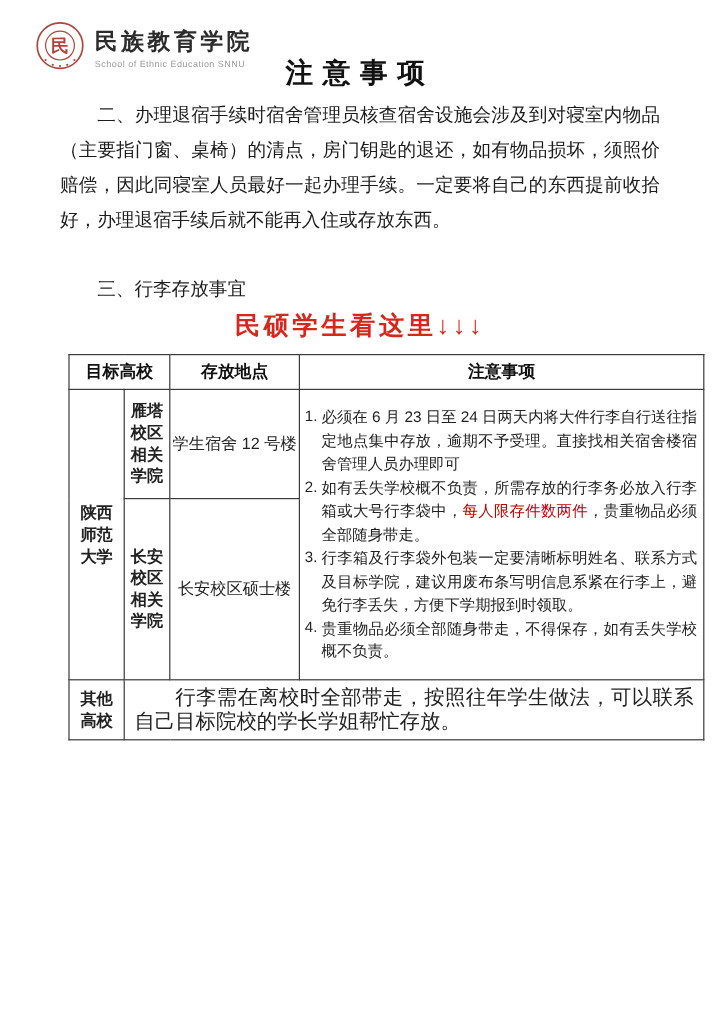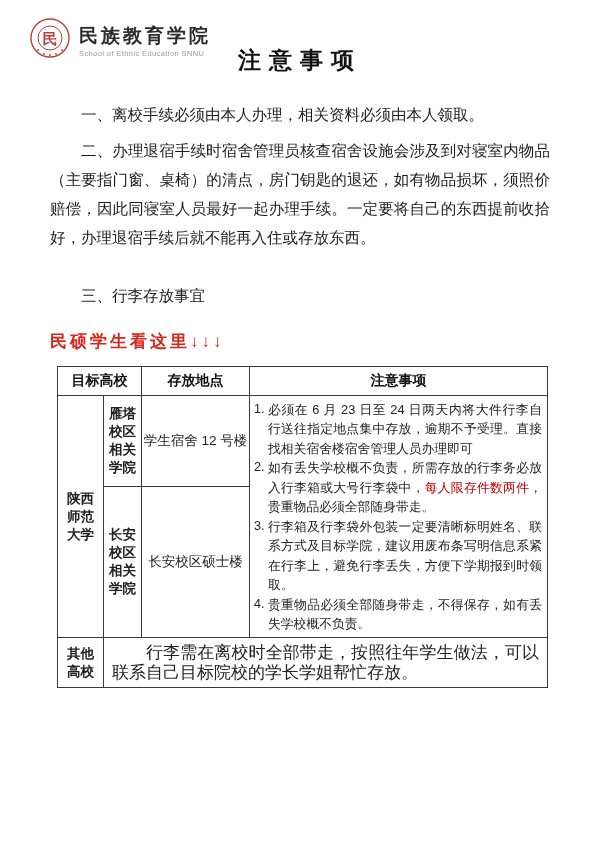--- a/index.html
+++ b/index.html
@@ -46,31 +46,32 @@
     font-size:15.5px;
     line-height:29px;
     text-align:justify;
     text-justify:inter-character;
     color:#1c1c1c;
   }
   .para-1 { margin-top:24px; line-height:30px; }
   .para-2 { margin-top:6px; }
   .para-3 { margin-top:29px; line-height:29px; }
   .callout {
-    margin-top:20px;
-    font-size:17px; font-weight:bold;
+    margin-top:3px;
+    text-align:center;
+    font-size:21px; font-weight:bold;
     letter-spacing:3px;
     line-height:24px;
     color:#d9261c;
   }
 
   
   .storage-table {
     margin:12px 0 4px 7px;
-    width:491px;
+    width:530px;
     border-collapse:collapse;
     table-layout:fixed;
     font-family:"Liberation Sans","DejaVu Sans",sans-serif;
     color:#222;
   }
   .storage-table th, .storage-table td {
     border:1px solid #3a3a3a;
     vertical-align:middle;
   }
   .storage-table th {
@@ -131,21 +132,20 @@
     <div class="logo-text">
       <div class="logo-title">民族教育学院</div>
       <div class="logo-sub">School of Ethnic Education SNNU</div>
     </div>
   </div>
 
   <div class="content">
 
     <h1 class="doc-title">注意事项</h1>
 
-    <p class="para para-1">一、离校手续必须由本人办理，相关资料必须由本人领取。</p>
 
     <p class="para para-2">二、办理退宿手续时宿舍管理员核查宿舍设施会涉及到对寝室内物品（主要指门窗、桌椅）的清点，房门钥匙的退还，如有物品损坏，须照价赔偿，因此同寝室人员最好一起办理手续。一定要将自己的东西提前收拾好，办理退宿手续后就不能再入住或存放东西。</p>
 
     <p class="para para-3">三、行李存放事宜</p>
 
     <div class="callout">民硕学生看这里↓↓↓</div>
 
     <table class="storage-table">
       <colgroup>
         <col style="width:46px">

